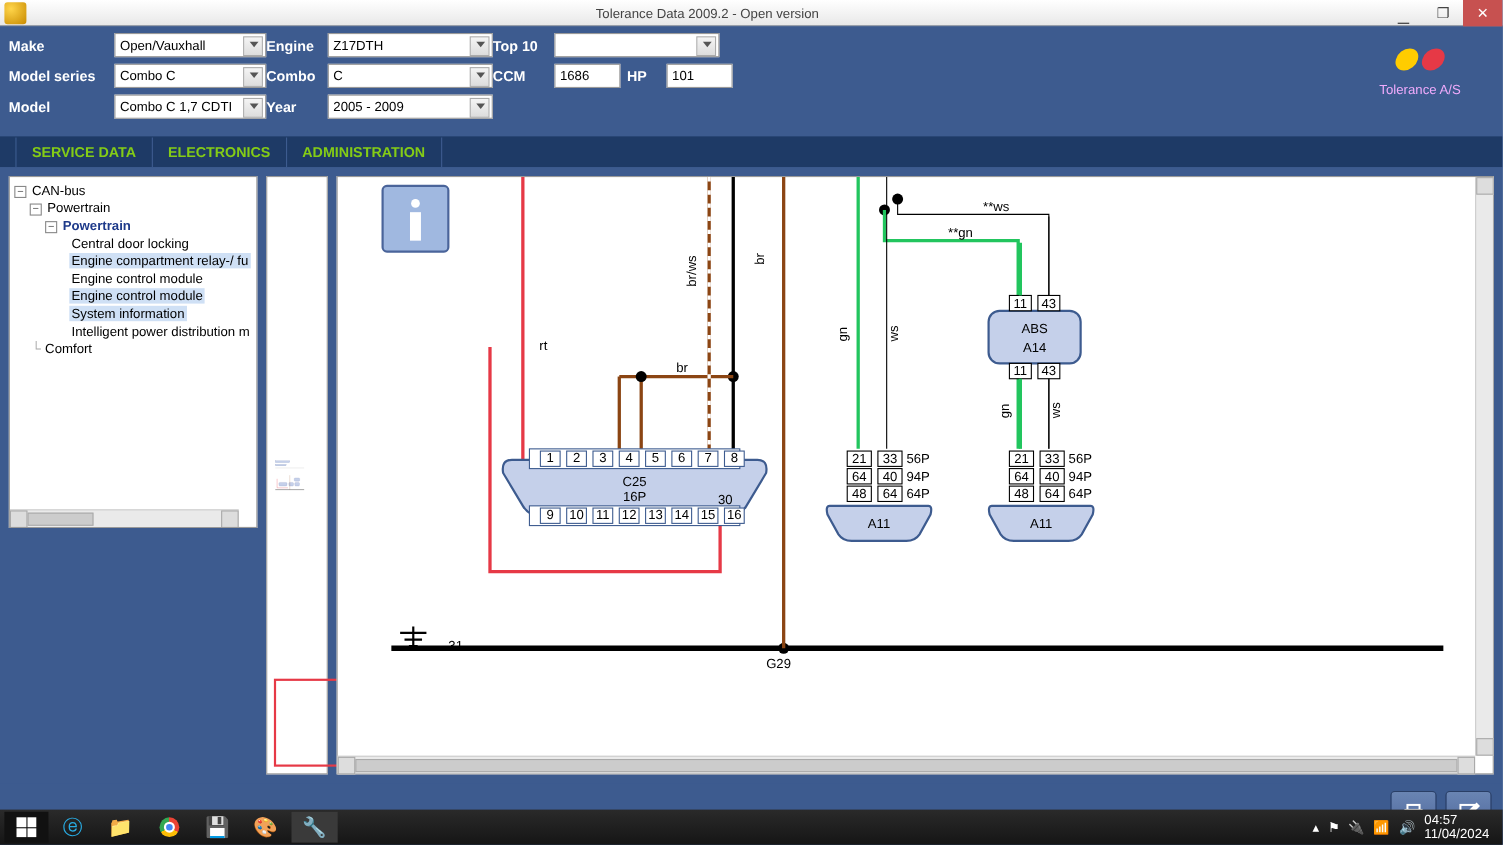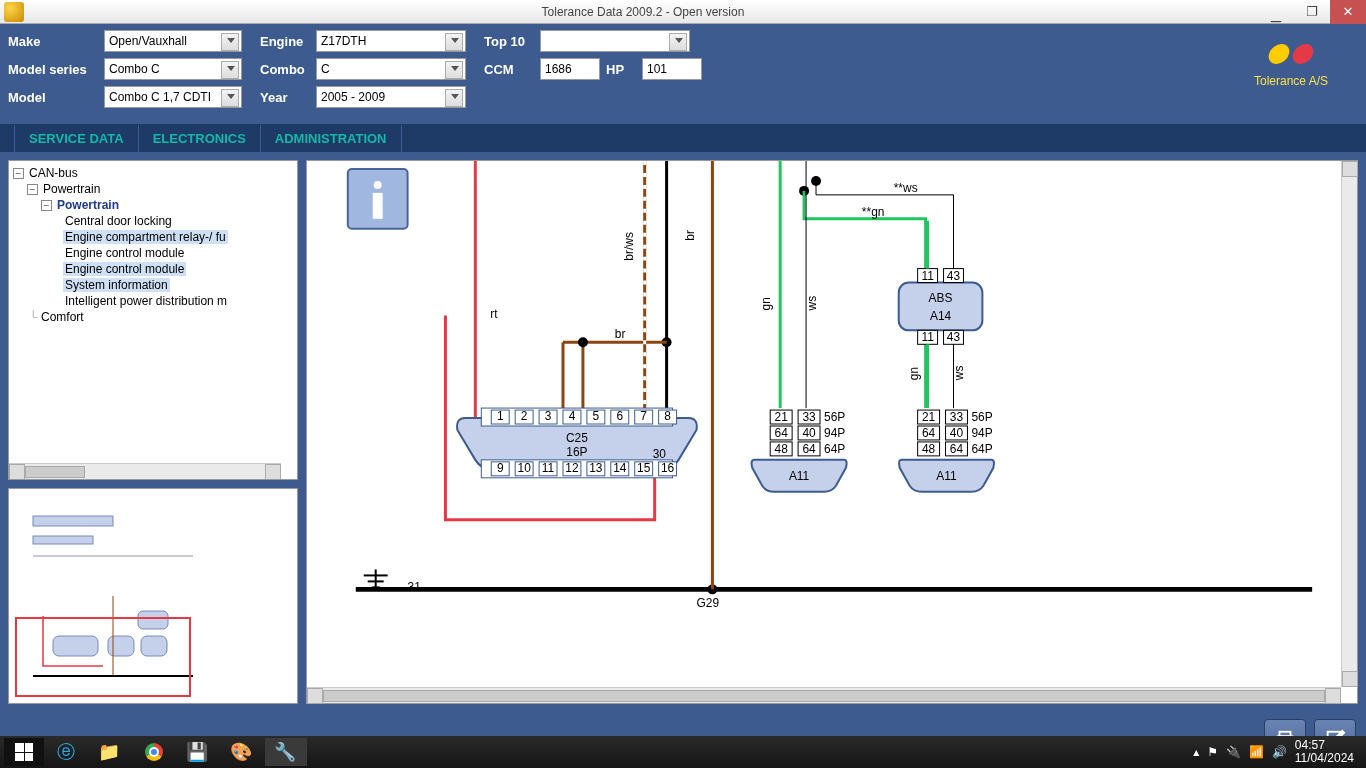--- a/index.html
+++ b/index.html
@@ -4,39 +4,39 @@
 <style>
 *{margin:0;padding:0;box-sizing:border-box;font-family:Tahoma,Arial,sans-serif;font-size:12px}
 html,body{width:1366px;height:768px;overflow:hidden;background:#3d5b8f}
 .titlebar{height:24px;background:linear-gradient(#fff,#e8e8e8);display:flex;align-items:center;border-bottom:1px solid #aaa}
 .titlebar .appicon{width:20px;height:20px;margin:0 4px;background:radial-gradient(circle at 30% 30%,#ffd54a,#c88a00);border-radius:3px}
 .titlebar .title{flex:1;text-align:center;color:#444}
 .winbtns{display:flex}
 .winbtn{width:36px;height:24px;text-align:center;line-height:24px;color:#444;font-size:13px}
 .winbtn.min{font-size:18px}
 .winbtn.close{background:#c75150;color:#fff}
-.header{height:100px;background:#3d5b8f;display:flex;color:#fff;padding:6px 8px 0;align-items:flex-start;gap:18px}
+.header{height:100px;background:#3d5b8f;display:flex;color:#fff;padding:6px 8px 0;align-items:flex-start;}
 .fgroup{display:flex;flex-direction:column;gap:6px}
 .frow{display:flex;align-items:center;gap:6px}
 .flabel{font-weight:bold;width:90px;color:#fff;font-size:13px}
 .flabel.sm{width:50px}
 .fsel{background:#fff;color:#000;border:1px solid #999;height:22px;width:138px;display:flex;align-items:center;padding:0 4px;position:relative}
 .fsel.med{width:150px}
 .fsel::after{content:"";position:absolute;right:2px;top:2px;width:16px;height:16px;background:linear-gradient(#f4f4f4,#ddd);border:1px solid #aaa}
 .fsel .arr{position:absolute;right:6px;top:7px;width:0;height:0;border-left:4px solid transparent;border-right:4px solid transparent;border-top:5px solid #555;z-index:1}
 .finput{background:#fff;color:#000;border:1px solid #999;height:22px;width:60px;padding:0 4px;display:flex;align-items:center}
-.logo-area{margin-left:auto;text-align:left;color:#fde047;font-size:13px;padding-right:30px;padding-top:10px}
+.logo-area{margin-left:auto;text-align:left;color:#f0abfc;font-size:13px;padding-right:30px;padding-top:10px}
 .logo-shape{width:60px;height:30px;margin:0 auto 4px;position:relative}
 .logo-shape::before{content:"";position:absolute;left:8px;top:4px;width:20px;height:20px;background:#ffcc00;border-radius:50%;transform:skewX(-15deg)}
 .logo-shape::after{content:"";position:absolute;right:8px;top:4px;width:20px;height:20px;background:#e63946;border-radius:50%;transform:skewX(-15deg)}
 .tabbar{height:28px;background:#1e3a66;display:flex;align-items:center;padding-left:14px;gap:0}
-.tab{color:#14b8a6;font-weight:bold;padding:6px 14px;font-size:13px;border-right:1px solid #3d5b8f;cursor:pointer}
+.tab{color:#84cc16;font-weight:bold;padding:6px 14px;font-size:13px;border-right:1px solid #3d5b8f;cursor:pointer}
 .tab.first{border-left:1px solid #3d5b8f}
 .content{height:560px;background:#3d5b8f;display:flex;padding:8px;gap:8px}
-.leftcol{width:290px;display:flex;flex-direction:column;gap:8px}
+.leftcol{width:290px;display:flex;flex-direction:row;gap:8px}
 .treepanel{height:320px;background:#fff;border:1px solid #999;overflow:hidden;position:relative;font-size:13px}
 .tree{padding:4px}
 .tnode{white-space:nowrap;padding:1px 0}
 .texp{display:inline-block;width:11px;height:11px;border:1px solid #888;text-align:center;line-height:9px;font-size:10px;margin-right:3px;color:#555}
 .tline{display:inline-block;width:12px;text-align:center;color:#aaa}
 .tlabel{padding:0 2px}
 .tlabel.bold{font-weight:bold;color:#1e3a8a}
 .tlabel.sel{background:#cfe0f5}
 .ind1{padding-left:14px}.ind2{padding-left:28px}.ind3{padding-left:50px}
 .tscroll{position:absolute;bottom:0;left:0;right:16px;height:16px;background:#eaeaea;border-top:1px solid #ccc}

